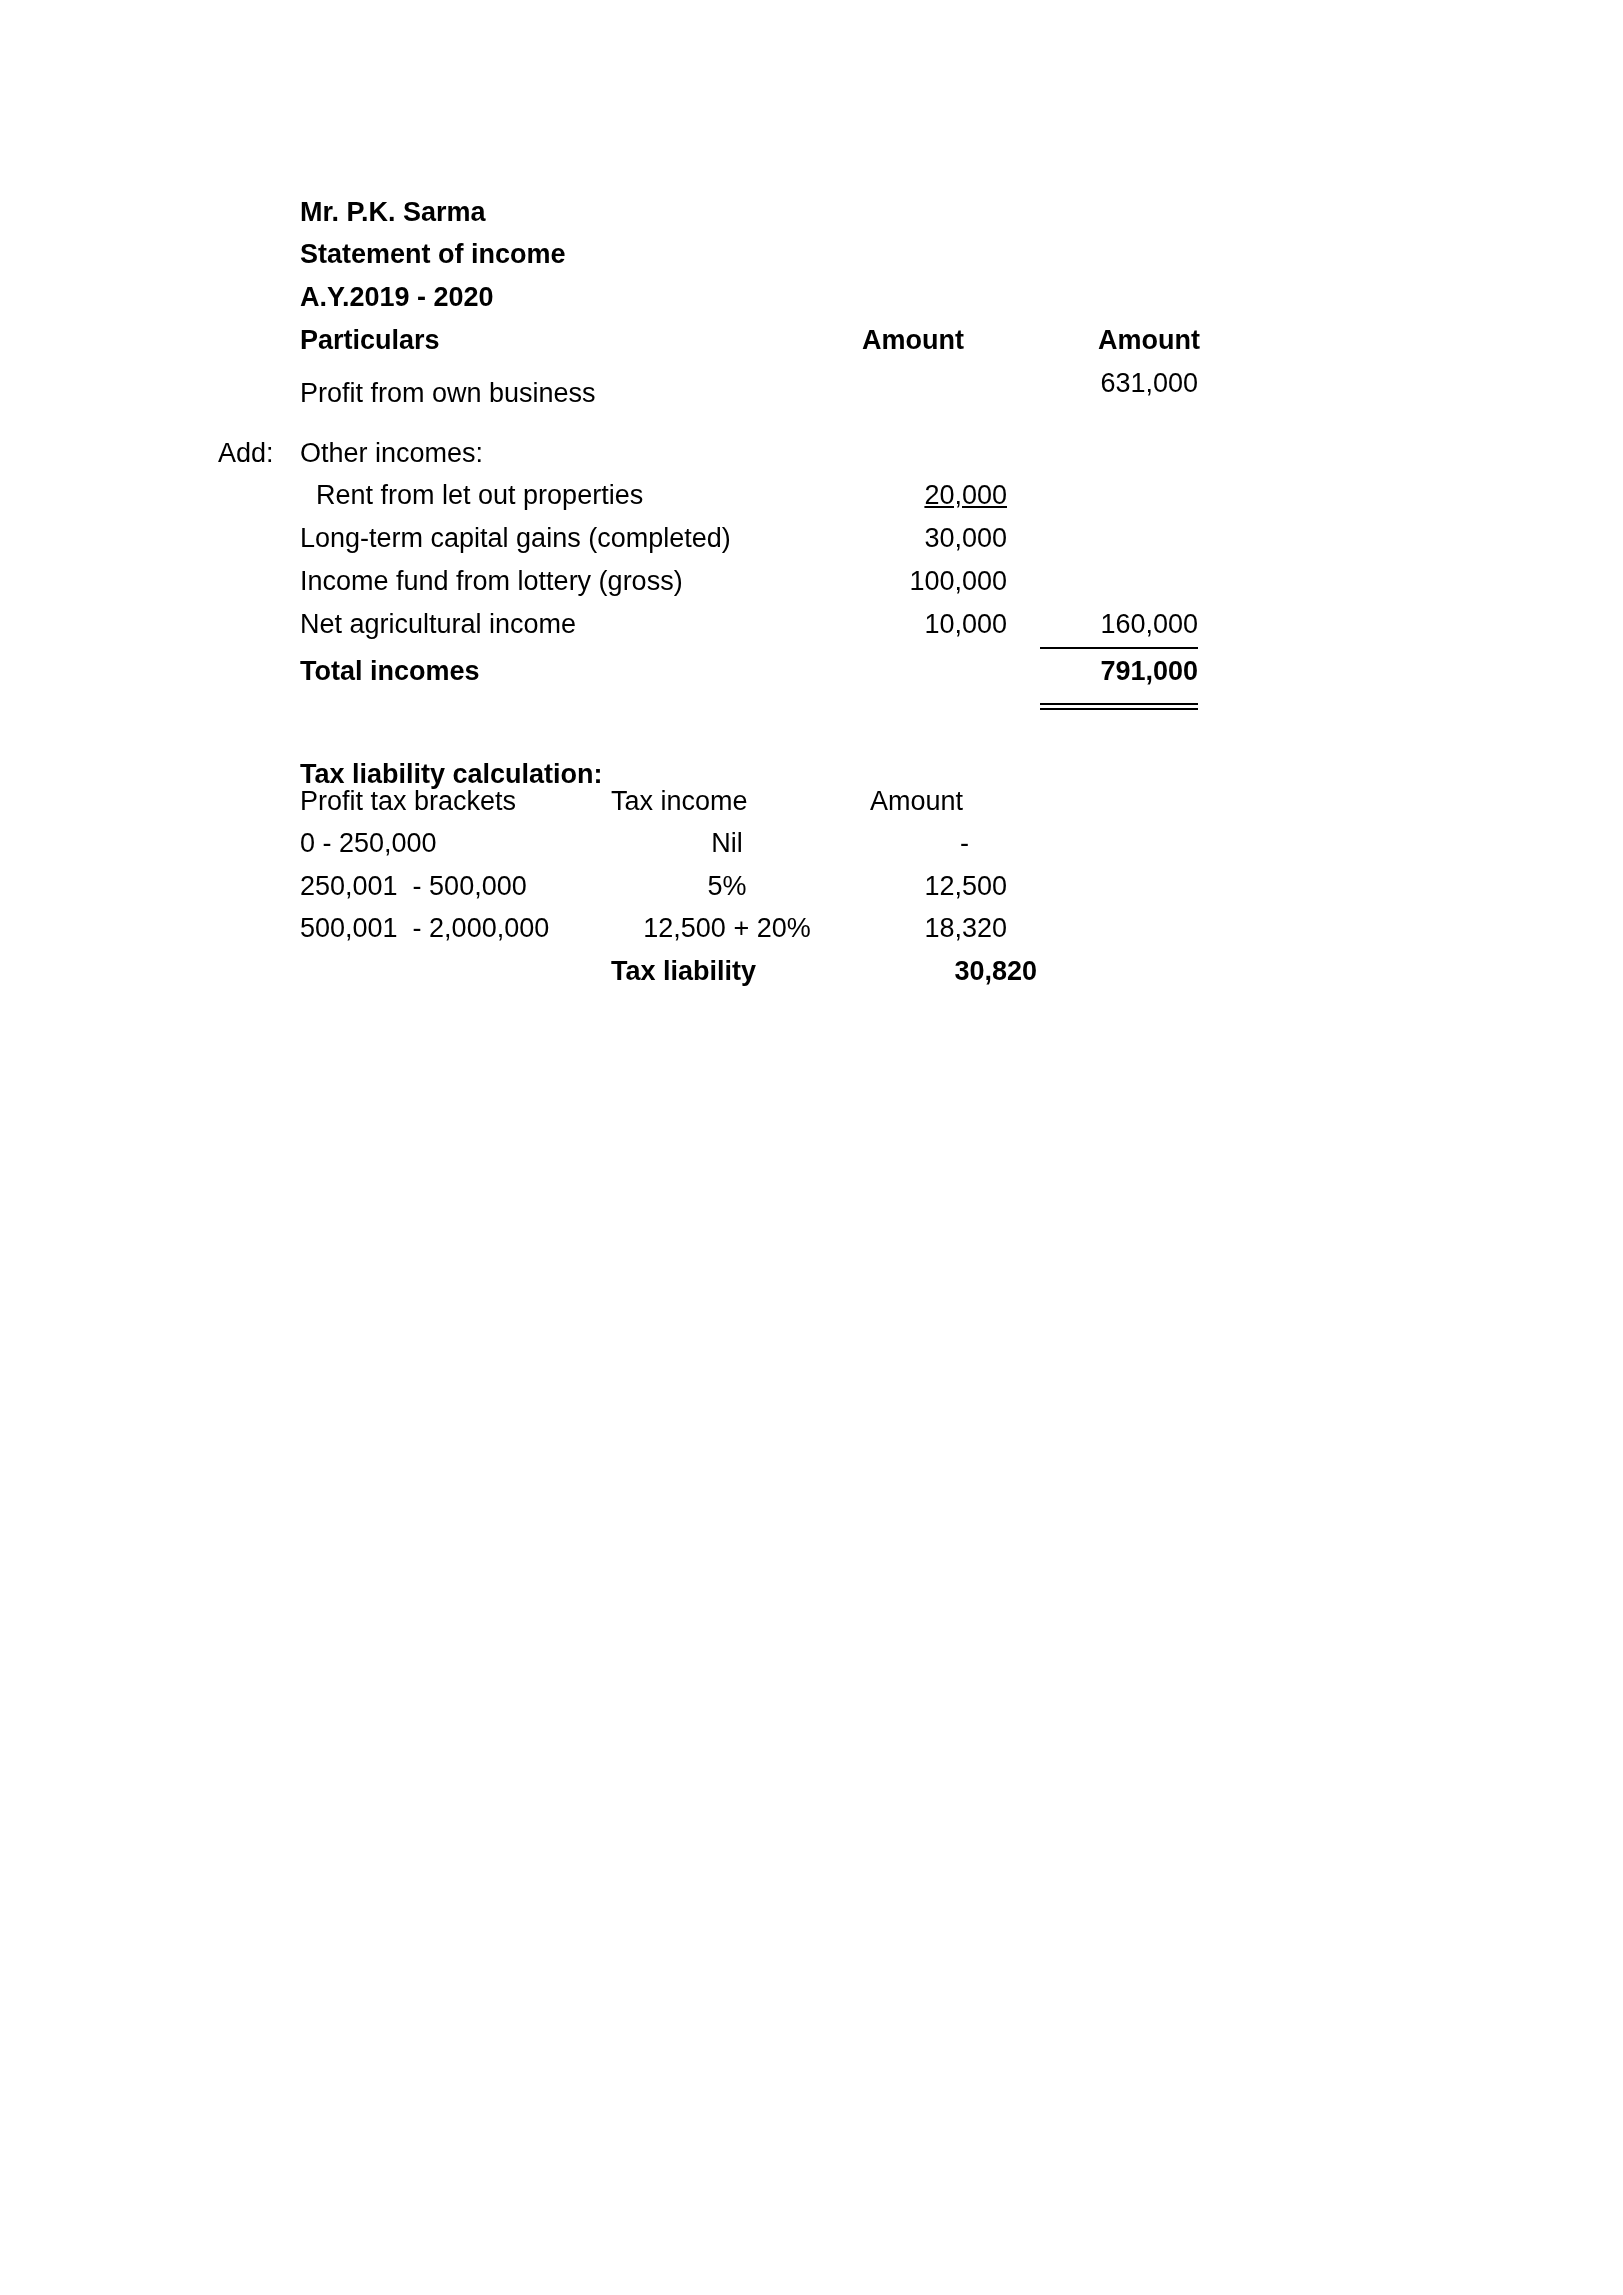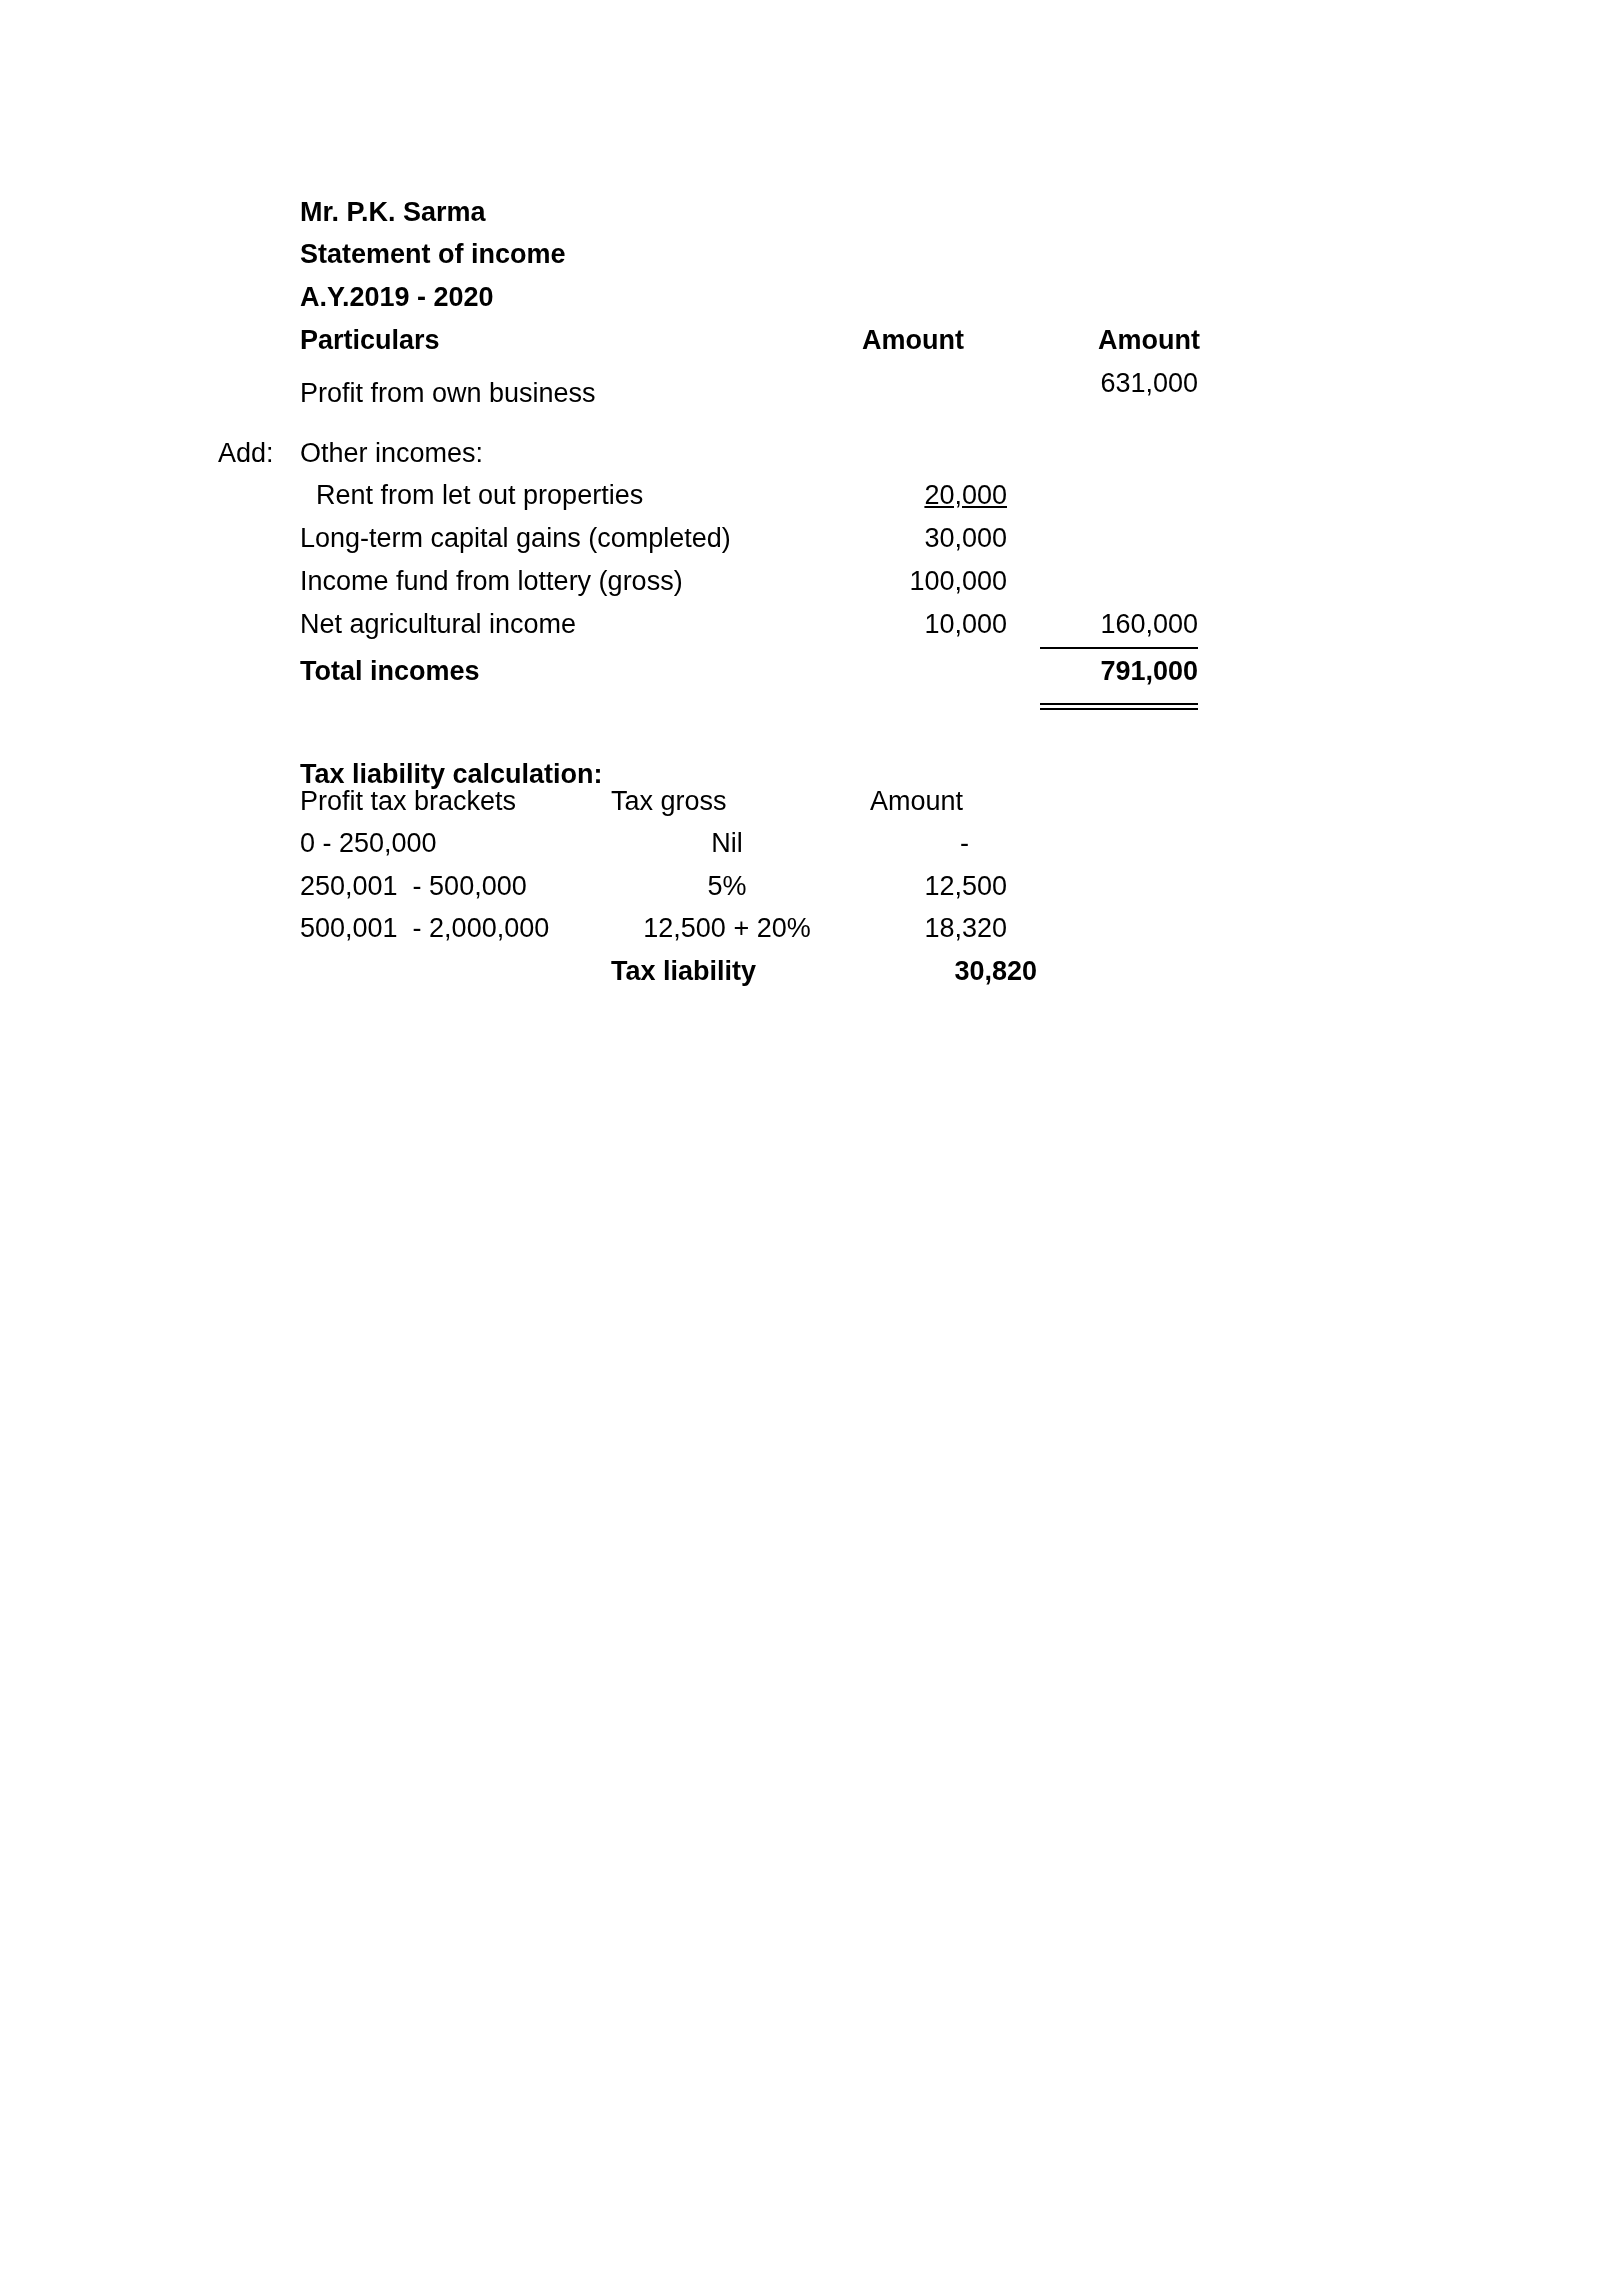--- a/index.html
+++ b/index.html
@@ -55,21 +55,21 @@
   <div>
     <div class="t b" style="left:300px; top:658px;">Total incomes</div>
     <div class="t b r" style="right:425px; top:658px;">791,000</div>
   </div>
   <div class="line" style="left:1040px; top:703px; width:158px;"></div>
   <div class="line" style="left:1040px; top:708px; width:158px;"></div>
 
   <div class="t b" style="left:300px; top:761px;">Tax liability calculation:</div>
 
   <div class="t" style="left:300px; top:788px;">Profit tax brackets</div>
-  <div class="t" style="left:611px; top:788px;">Tax gross</div>
+  <div class="t" style="left:611px; top:788px;">Tax income</div>
   <div class="t" style="left:870px; top:788px;">Amount</div>
 
   <div>
     <div class="t" style="left:300px; top:830px;">0 - 250,000</div>
     <div class="t c" style="left:629px; width:196px; top:830px;">Nil</div>
     <div class="t r" style="right:654px; top:830px;">-</div>
   </div>
   <div>
     <div class="t" style="left:300px; top:873px;">250,001  - 500,000</div>
     <div class="t c" style="left:629px; width:196px; top:873px;">5%</div>

